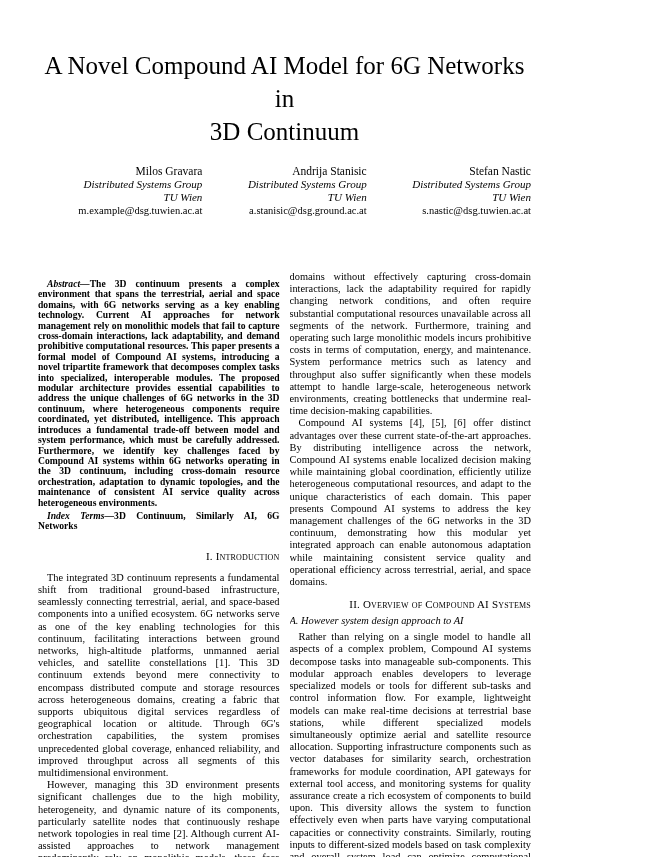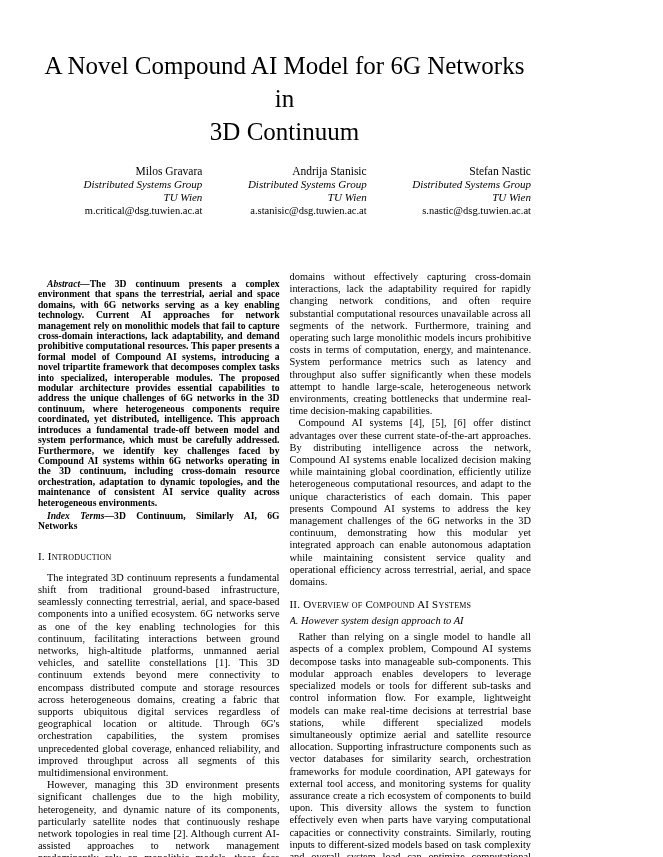--- a/index.html
+++ b/index.html
@@ -62,21 +62,21 @@
     hyphens: auto;
     -webkit-hyphens: auto;
   }
   .index-terms { margin: 3px 0 0 0; }
   .lead-label { font-style: italic; }
   .section-heading {
     font-size: 11px;
     font-weight: 400;
     font-variant: small-caps;
     letter-spacing: 0.2px;
-    text-align: left;
+    text-align: right;
     margin: 18px 0 10px 0;
   }
   .section-heading.tight { margin: 10px 0 5px 0; }
   .subsection-heading {
     font-size: 10.4px;
     font-weight: 400;
     font-style: italic;
     margin: 0 0 5px 0;
   }
   .body-para {
@@ -98,27 +98,27 @@
   <h1 class="title">
     <span class="title-line">A Novel Compound AI Model for 6G Networks in</span>
     <span class="title-line">3D Continuum</span>
   </h1>
 
   <div class="authors">
     <div class="author">
       <div class="author-name">Milos Gravara</div>
       <div class="author-affil">Distributed Systems Group</div>
       <div class="author-affil">TU Wien</div>
-      <div class="author-email">m.critical@dsg.tuwien.ac.at</div>
+      <div class="author-email">m.example@dsg.tuwien.ac.at</div>
     </div>
     <div class="author">
       <div class="author-name">Andrija Stanisic</div>
       <div class="author-affil">Distributed Systems Group</div>
       <div class="author-affil">TU Wien</div>
-      <div class="author-email">a.stanisic@dsg.tuwien.ac.at</div>
+      <div class="author-email">a.stanisic@dsg.ground.ac.at</div>
     </div>
     <div class="author">
       <div class="author-name">Stefan Nastic</div>
       <div class="author-affil">Distributed Systems Group</div>
       <div class="author-affil">TU Wien</div>
       <div class="author-email">s.nastic@dsg.tuwien.ac.at</div>
     </div>
   </div>
 
   <div class="columns">

